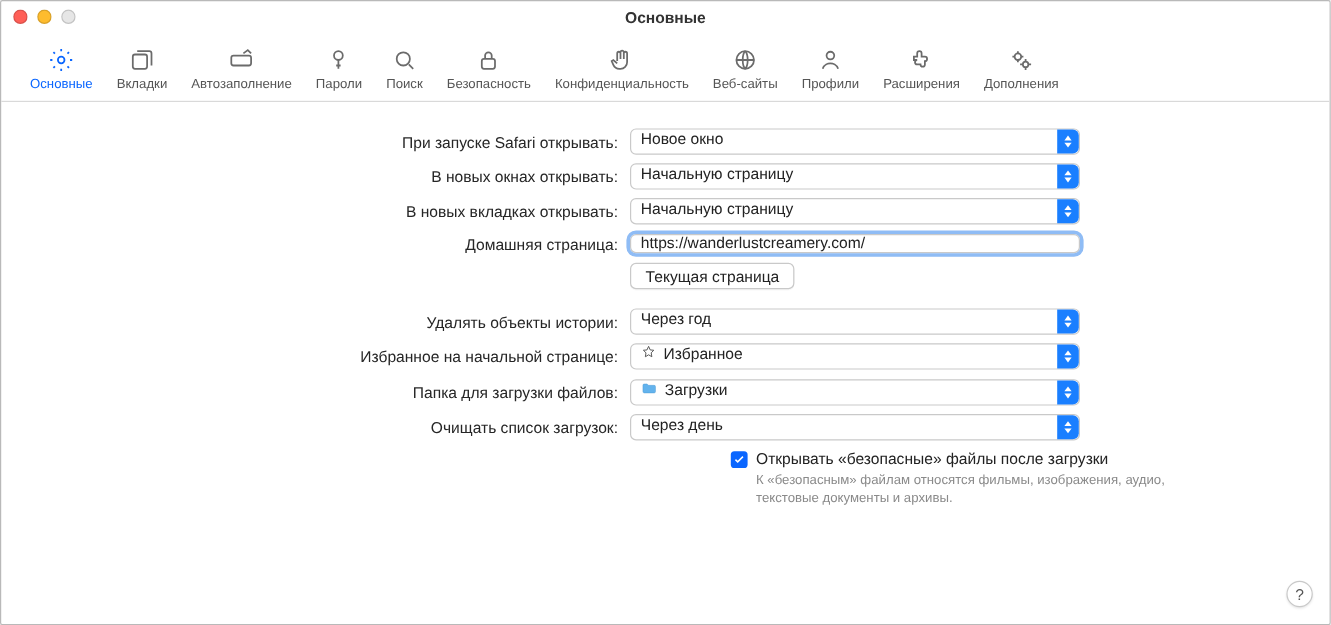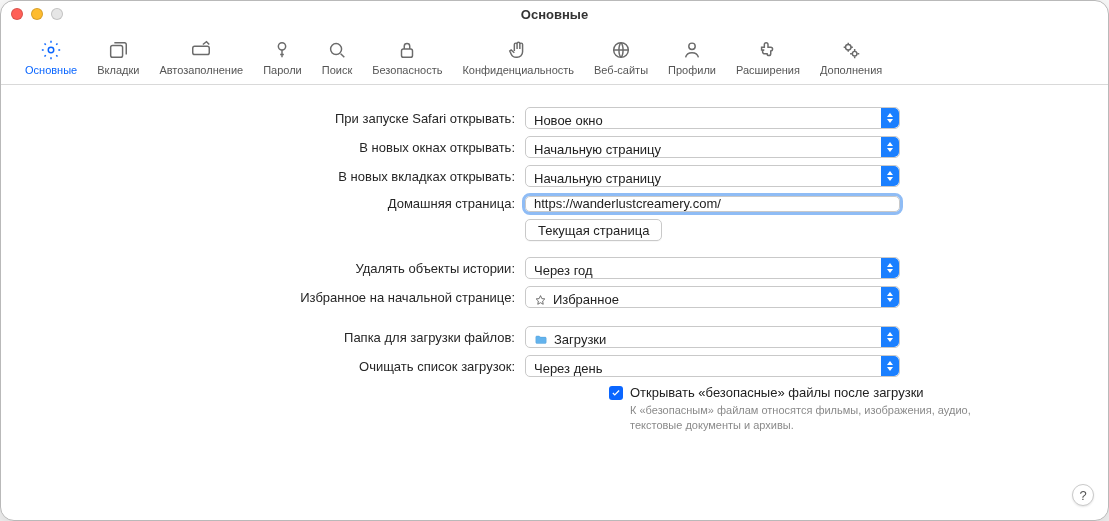--- a/index.html
+++ b/index.html
@@ -10,21 +10,21 @@
     display: flex;
     align-items: center;
     justify-content: center;
     height: 100vh;
   }
   .window {
     width: 1109px;
     height: 521px;
     background: #fff;
     border: 1px solid #b9b9b9;
-    border-radius: 14px;
+    border-radius: 2px;
     box-shadow: 0 10px 40px rgba(0,0,0,0.25);
     position: relative;
     overflow: hidden;
   }
   .titlebar {
     height: 26px;
     display: flex;
     align-items: center;
     padding: 0 10px;
     position: relative;
@@ -67,38 +67,38 @@
   .tb-item .icon svg { stroke: #6b6b6b; fill: none; stroke-width: 1.6; }
   .content {
     padding: 22px 40px 22px 64px;
   }
   .row {
     display: flex;
     align-items: center;
     margin-bottom: 7px;
   }
   .row.gap-after { margin-bottom: 16px; }
-  .row.gap-after-sm { margin-bottom: 18px; }
+  .row.gap-after-sm { margin-bottom: 8px; }
   .label {
     width: 460px;
     text-align: right;
     padding-right: 10px;
     font-size: 13px;
     color: #262626;
   }
   .ctrl { width: 375px; }
   .select {
     width: 100%;
     height: 22px;
     background: #fff;
     border: 1px solid #c9c9c9;
     border-radius: 5px;
     position: relative;
     display: flex;
-    align-items: flex-end;
+    align-items: flex-start;
     padding: 0 8px;
     font-size: 13px;
     color: #222;
   }
   .select .arrows {
     position: absolute;
     right: 0; top: 0; bottom: 0;
     width: 18px;
     background: #1a7fff;
     border-top-right-radius: 5px;

